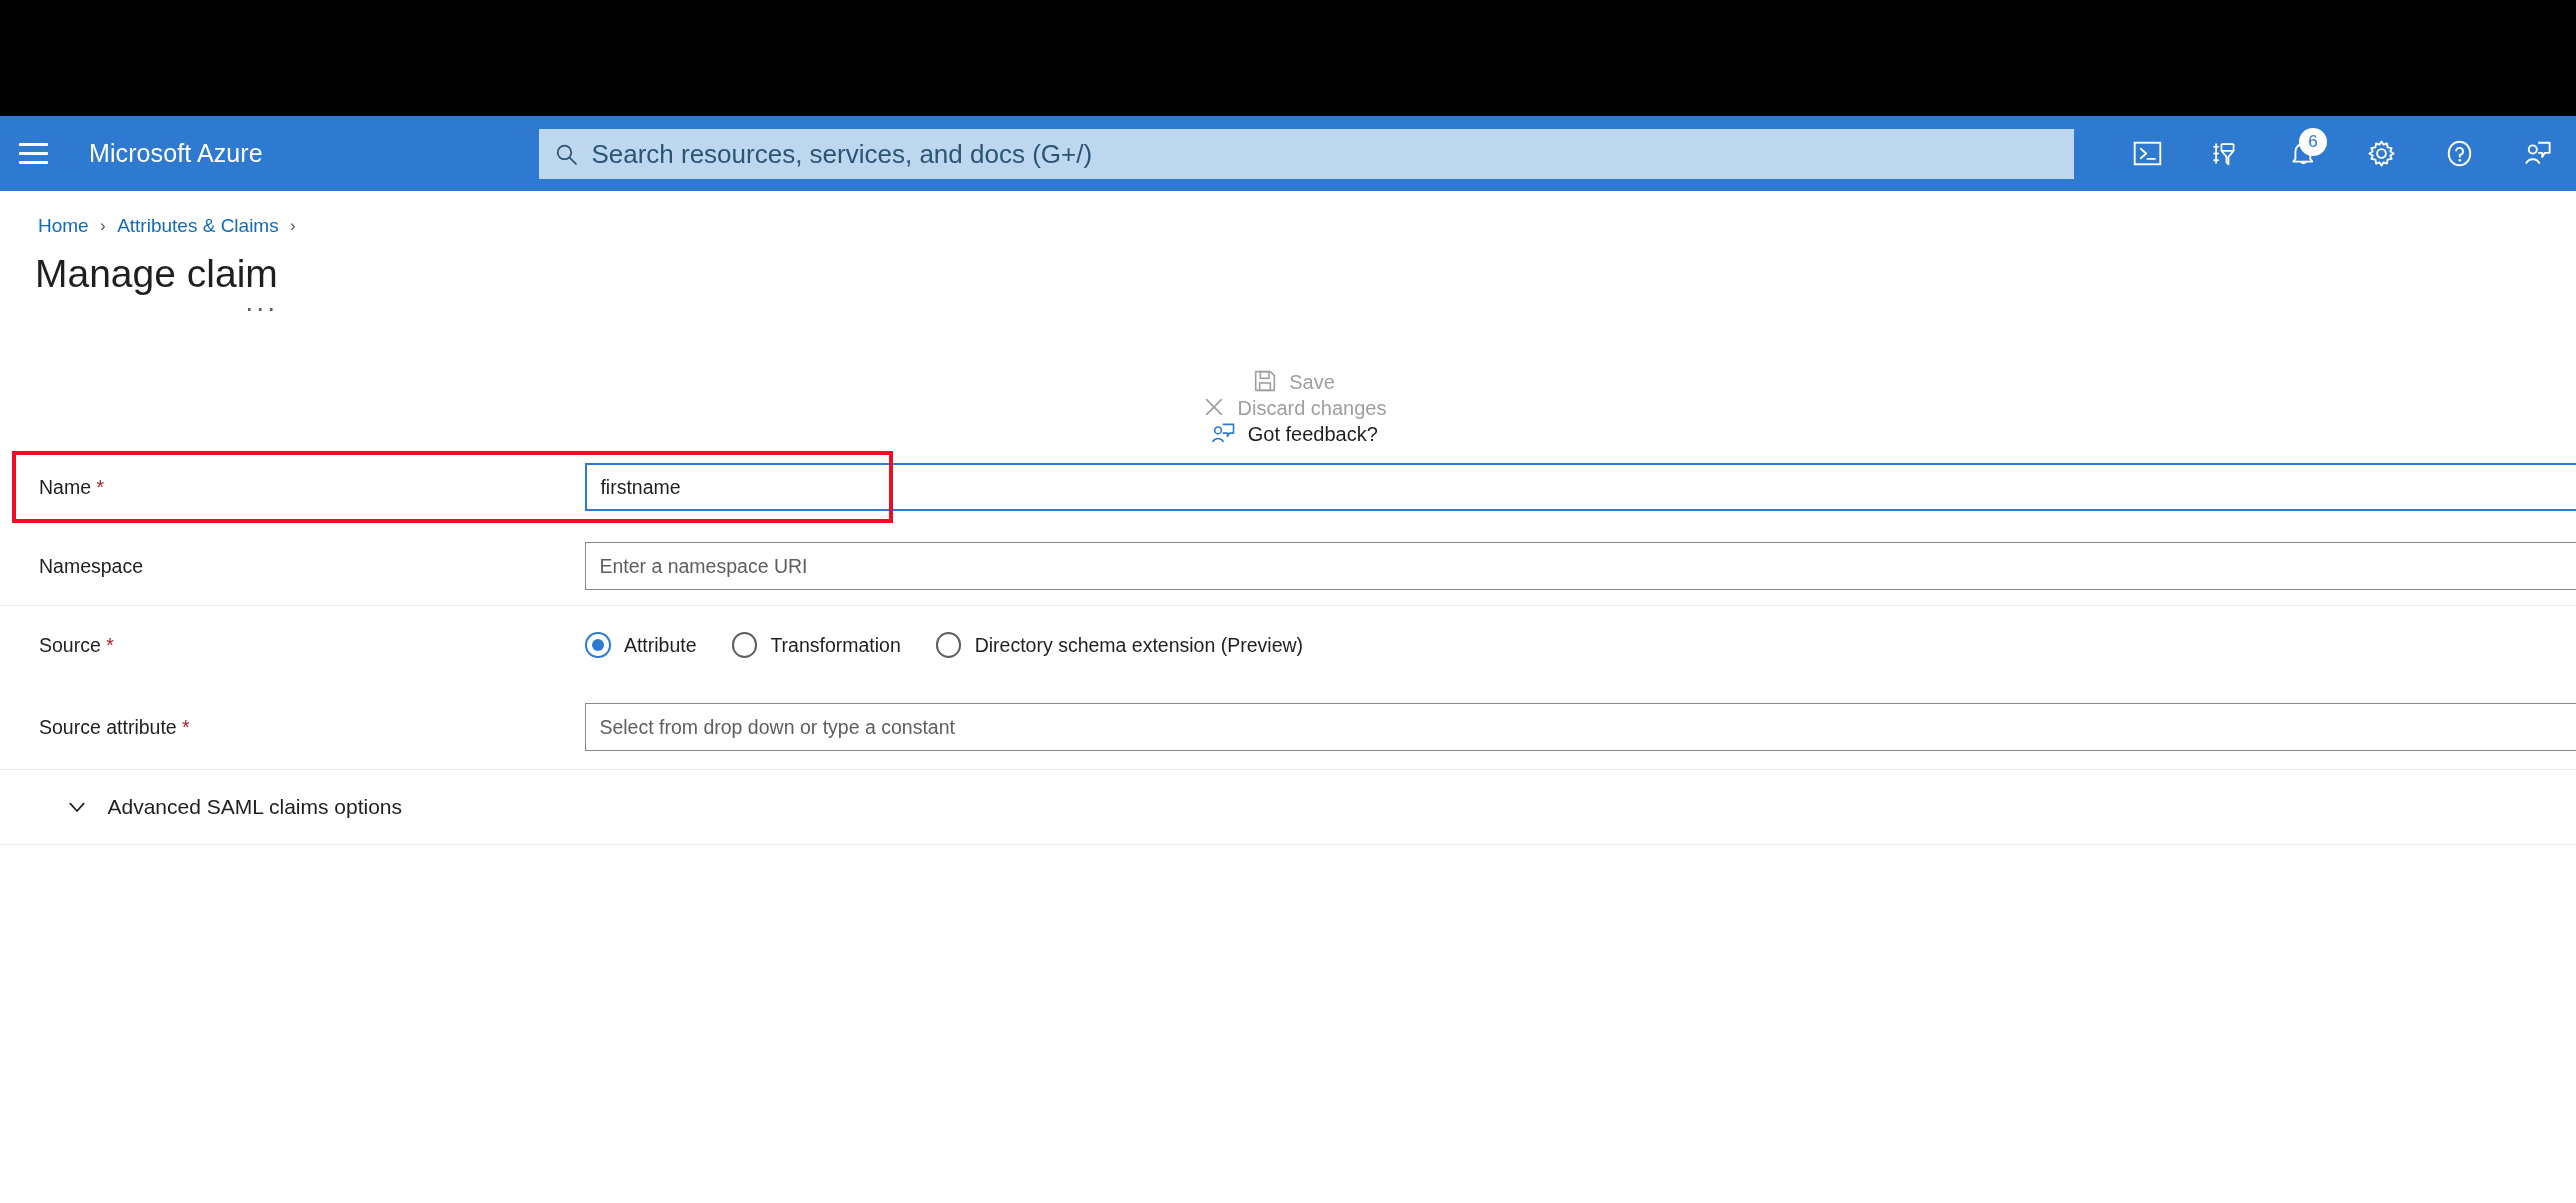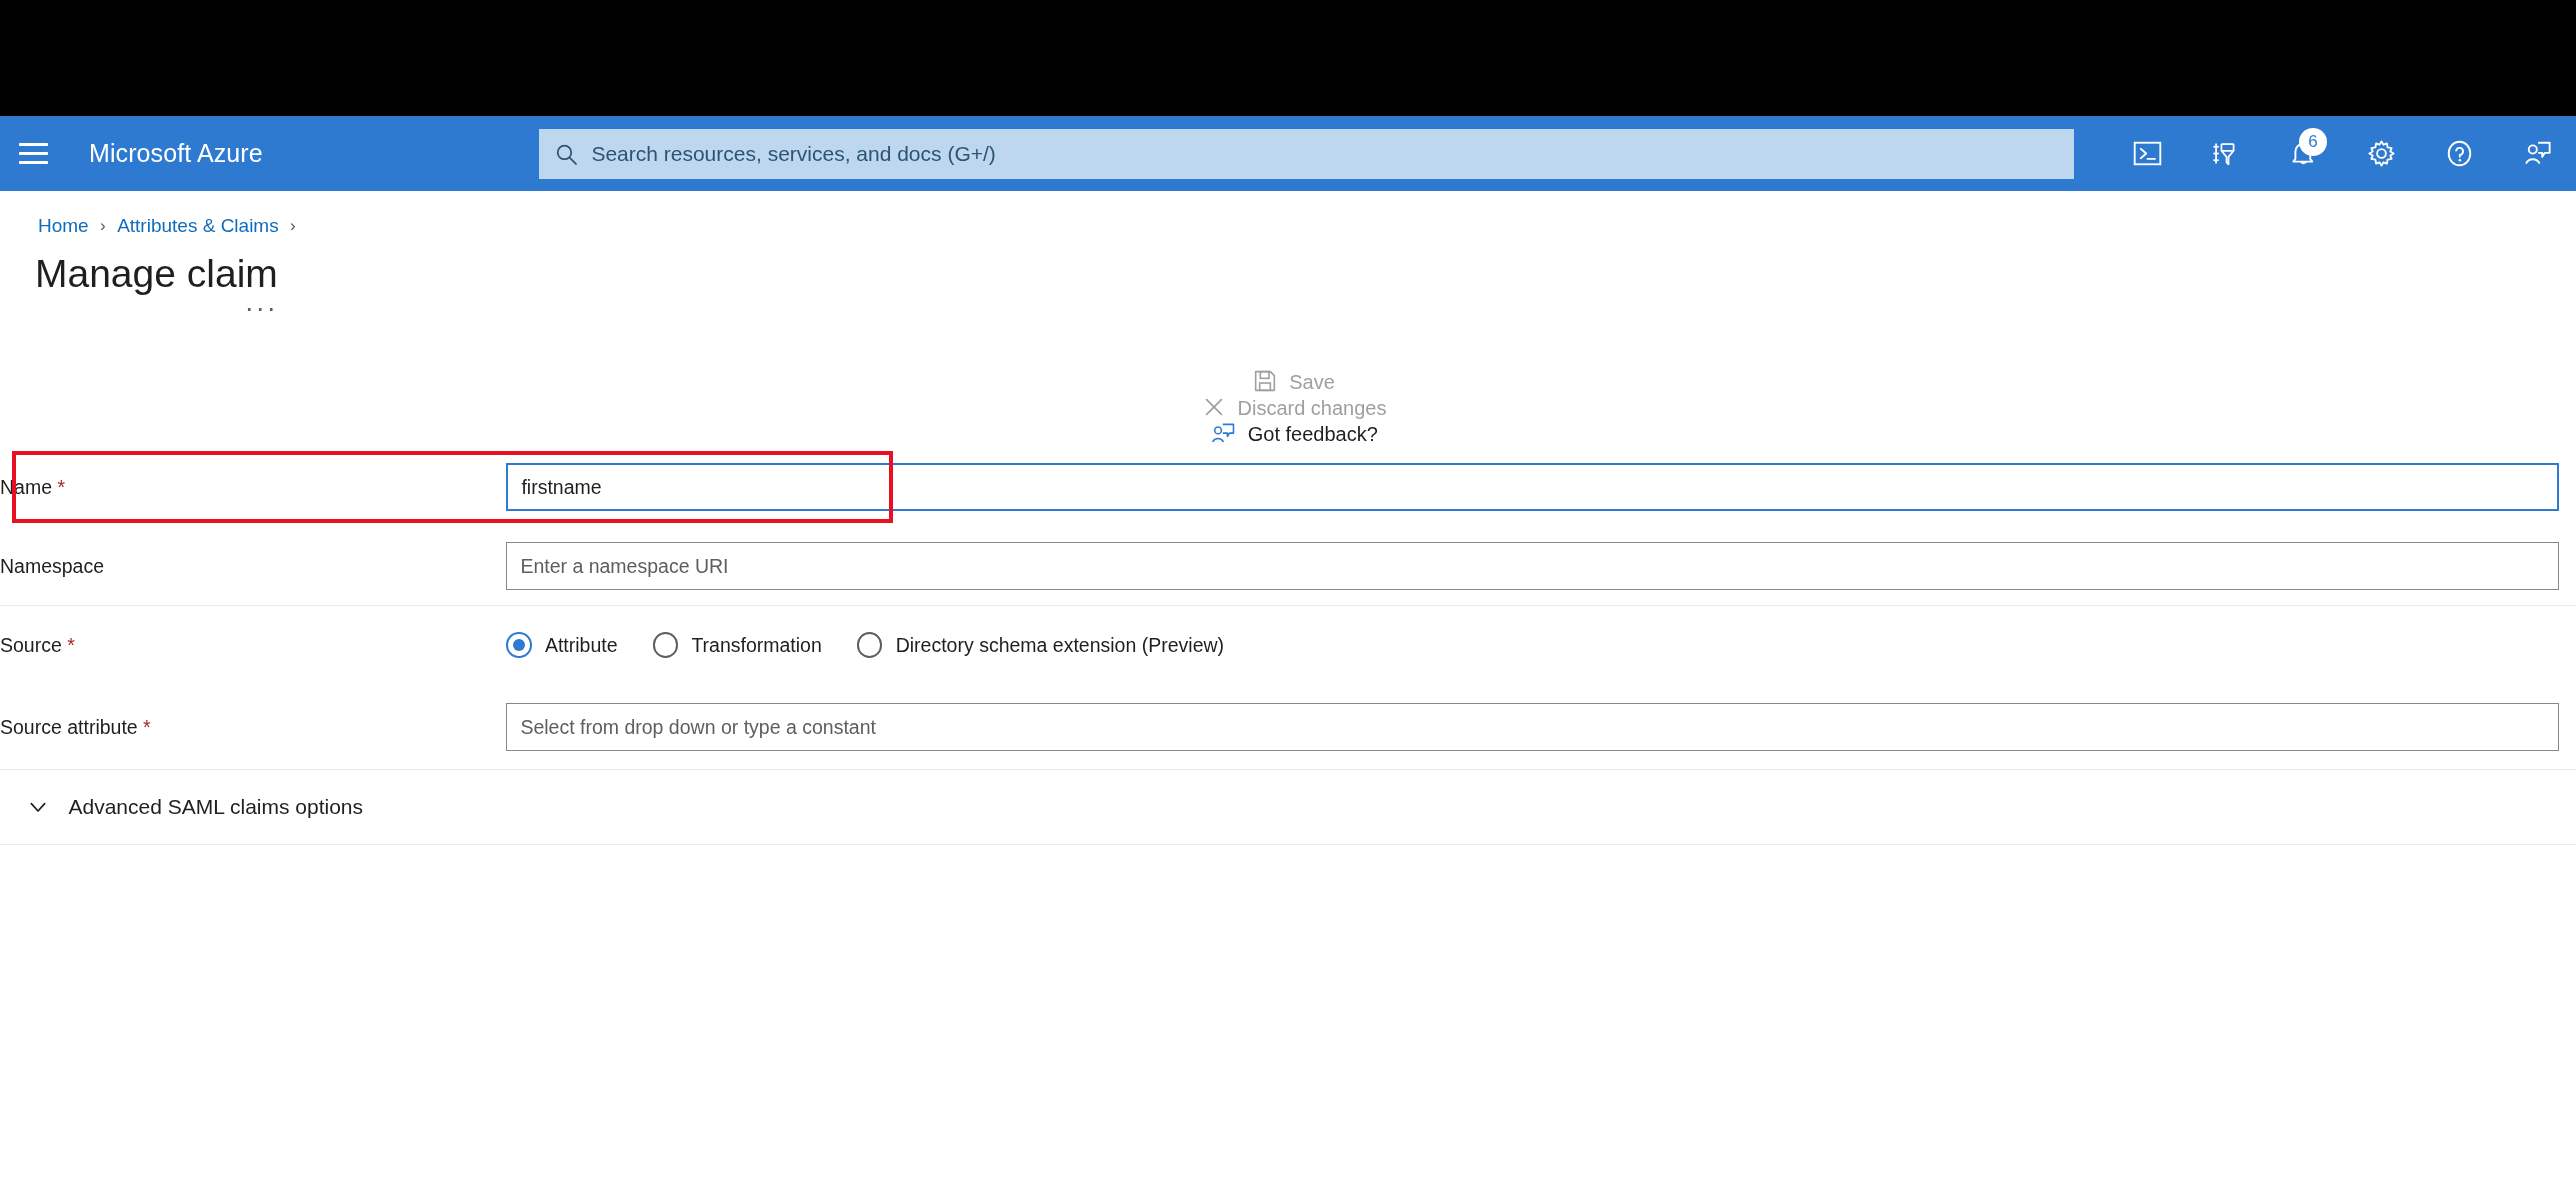--- a/index.html
+++ b/index.html
@@ -47,21 +47,21 @@
     position: absolute; left: 539px; top: 129px;
     width: 1535px; height: 50px;
     background: #BDD7EE;
     display: flex; align-items: center;
     padding-left: 16px;
     cursor: text;
   }
   .search-icon { width: 23px; height: 23px; flex: 0 0 auto; }
   .search-text {
     color: #2C5475;
-    font-size: 21px;
+    font-size: 26px;
     margin-left: 13.4px;
     white-space: nowrap;
   }
   .navicons {
     position: absolute; right: 0; top: 116px;
     height: 75px;
     display: flex; align-items: center;
   }
   .navicon {
     width: 78px; height: 75px;
@@ -144,20 +144,22 @@
   
   .form {
     position: absolute; left: 0; top: 448px;
     width: 2576px;
   }
   .row {
     position: relative;
     width: 2576px;
     display: flex; align-items: center;
     border-bottom: 1.3px solid #EDEBE9;
+    padding-left: 39px;
+    gap: 40px;
   }
   .row-name      { height: 79px; border-bottom-color: transparent; }
   .row-namespace { height: 79px; }
   .row-collapse  { height: 75px; }
   .row-source    { height: 79px; border-bottom-color: transparent; }
   .row-srcattr   { height: 85px; }
 
   .flabel {
     font-size: 19.5px;
     color: #201F1E;

